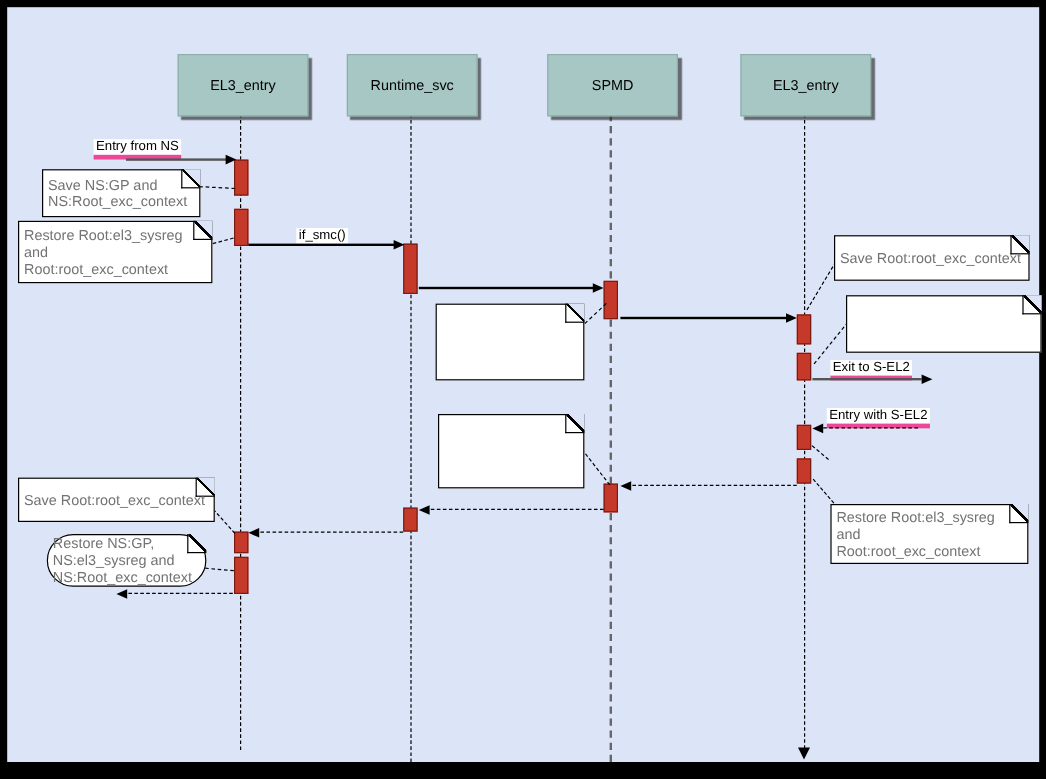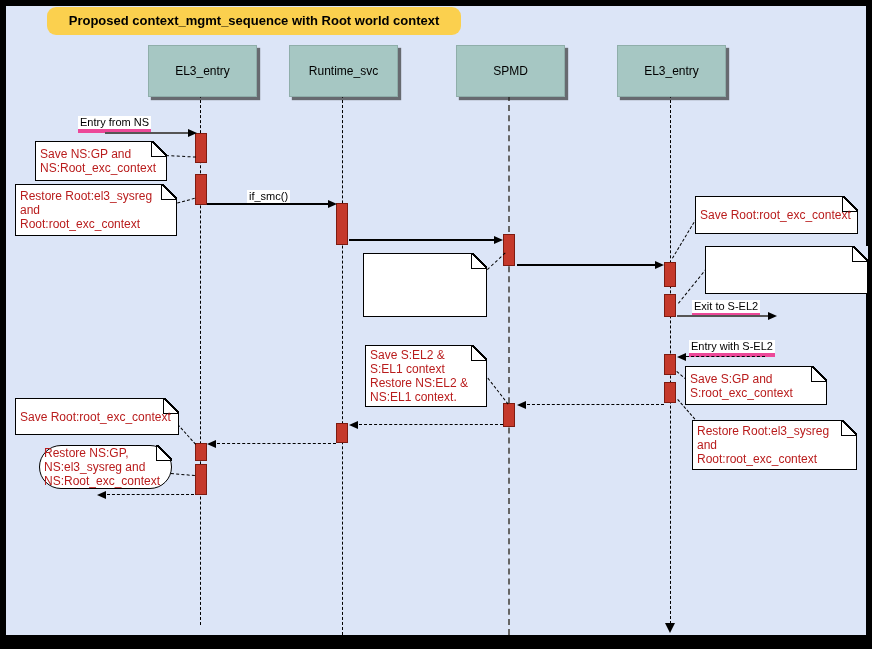--- a/index.html
+++ b/index.html
@@ -51,37 +51,36 @@
     font-size:11px; line-height:13px; padding:0 2px; white-space:nowrap;
   }
   .mlabel.uline { border-bottom:4px solid #ec4899; }
   
   .note {
     position:absolute; background:#fff; border:1px solid #000;
     display:flex; align-items:center;
   }
   .note-text {
     position:relative; padding:2px 4px; font-size:12px; line-height:14px;
-    color:#b91c1c; white-space:pre;
+    color:#737373; white-space:pre;
   }
   .fold {
     position:absolute; top:-1px; right:-1px; width:15px; height:15px;
     background:linear-gradient(45deg, #fff 0 calc(50% - 1px), #000 calc(50% - 1px) calc(50% + 1px), #DCE5F7 calc(50% + 1px));
     border-left:1px solid #000; border-bottom:1px solid #000;
   }
   
   .conn { position:absolute; height:0; border-top:1.2px dashed #000; transform-origin:0 0; }
 </style>
 </head>
 <body>
 
 <div id="frame">
   <div id="canvas"></div>
 
-  <div class="title">Proposed context_mgmt_sequence with Root world context</div>
 
   <div class="lifeline" style="left:200px; top:95px; height:530px;"></div>
   <div class="lifeline" style="left:342px; top:95px; height:540px;"></div>
   <div class="lifeline thick" style="left:508px; top:95px; height:540px;"></div>
   <div class="lifeline" style="left:670px; top:95px; height:529px;"></div>
   <div class="head-d" style="left:665px; top:623px;"></div>
 
   <div class="head" style="left:148px;">
     <span>EL3_entry</span>
   </div>
@@ -173,29 +172,20 @@
   </div>
   <div class="note" style="left:695px; top:196px; width:161px; height:36px;">
     <div class="fold"></div>
     <div class="note-text">Save Root:root_exc_context</div>
   </div>
   <div class="note" style="left:705px; top:246px; width:161px; height:46px;">
     <div class="fold"></div>
   </div>
   <div class="note" style="left:365px; top:345px; width:120px; height:60px;">
     <div class="fold"></div>
-    <div class="note-text">Save S:EL2 &amp;
-S:EL1 context
-Restore NS:EL2 &amp;
-NS:EL1 context.</div>
-  </div>
-  <div class="note" style="left:685px; top:366px; width:140px; height:37px;">
-    <div class="fold"></div>
-    <div class="note-text">Save S:GP and
-S:root_exc_context</div>
   </div>
   <div class="note" style="left:692px; top:420px; width:163px; height:48px;">
     <div class="fold"></div>
     <div class="note-text">Restore Root:el3_sysreg
 and
 Root:root_exc_context</div>
   </div>
   <div class="note" style="left:15px; top:398px; width:162px; height:35px;">
     <div class="fold"></div>
     <div class="note-text">Save Root:root_exc_context</div>

